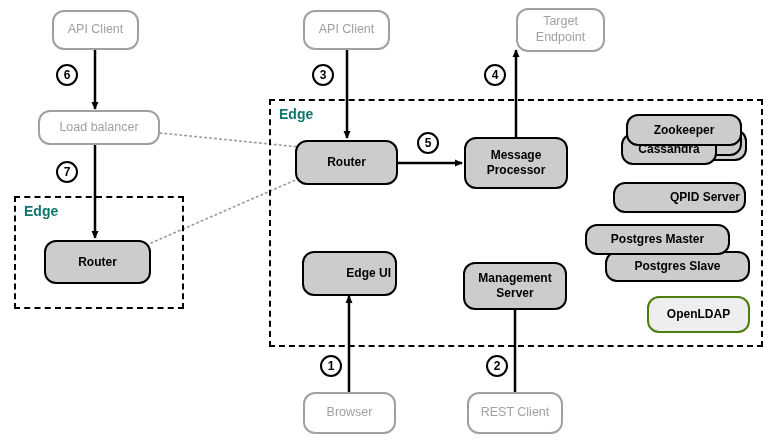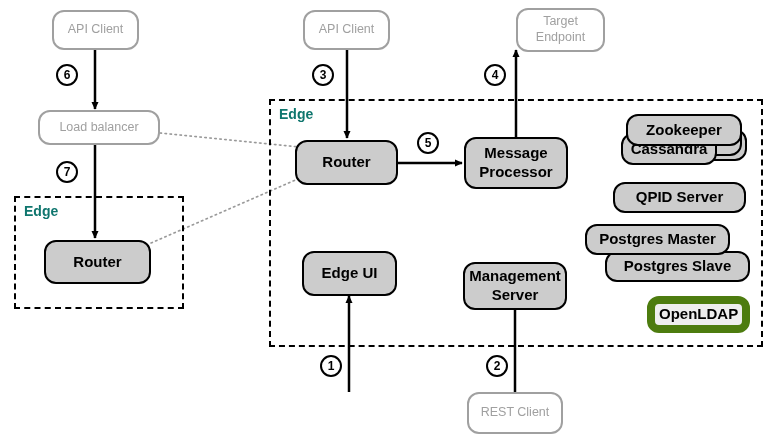--- a/index.html
+++ b/index.html
@@ -29,35 +29,35 @@
 
   
   .node {
     position: absolute;
     box-sizing: border-box;
     display: flex;
     align-items: center;
     justify-content: center;
     text-align: center;
     border-radius: 12px;
-    font-size: 15px;
+    font-size: 12px;
     font-weight: bold;
     line-height: 1.25;
     color: #000000;
     z-index: 5;
   }
   
   .node.internal {
     background: #cccccc;
     border: 2px solid #000000;
   }
   
   .node.internal-light {
     background: #eeeeee;
-    border: 8px solid #4d7c0f;
+    border: 2px solid #4d7c0f;
   }
   
   .node.external {
     background: #ffffff;
     border: 2px solid #a0a0a0;
     color: #a0a0a0;
     font-weight: normal;
     font-size: 12.5px;
   }
   .node .label {
@@ -164,61 +164,64 @@
     <span class="label">API Client</span>
   </div>
 
   <div class="node external" style="left:472px; top:8px; width:89px; height:44px;margin-left:44px;">
     <span class="label">
       <span>Target</span>
       <span class="l2">Endpoint</span>
     </span>
   </div>
 
+  <div class="node external" style="left:303px; top:392px; width:93px; height:42px;">
+    <span class="label">Browser</span>
+  </div>
 
   <div class="node external" style="left:467px; top:392px; width:96px; height:42px;">
     <span class="label">REST Client</span>
   </div>
 
   <div class="node internal" style="left:44px; top:240px; width:107px; height:44px;">
     <span class="label">Router</span>
   </div>
 
   <div class="node internal" style="left:295px; top:140px; width:103px; height:45px;">
     <span class="label">Router</span>
   </div>
 
   <div class="node internal" style="left:464px; top:137px; width:104px; height:52px;">
     <span class="label">
       <span>Message</span>
       <span class="l2">Processor</span>
     </span>
   </div>
 
-  <div class="node internal" style="left:302px; top:251px; width:95px; height:45px;">
+  <div class="node internal" style="left:302px; top:251px; width:95px; height:45px;text-align:right;">
     <span class="label">Edge UI</span>
   </div>
 
   <div class="node internal" style="left:463px; top:248px; width:104px; height:48px;margin-top:14px;">
     <span class="label">
       <span>Management</span>
       <span class="l2">Server</span>
     </span>
   </div>
 
   <div class="stack-layer" style="left:631px; top:129px; width:116px; height:32px;"></div>
   <div class="stack-layer" style="left:626px; top:124px; width:116px; height:32px;"></div>
   <div class="node internal" style="left:621px; top:133px; width:96px; height:32px; z-index:6;">
     <span class="label">Cassandra</span>
   </div>
   <div class="node internal" style="left:626px; top:114px; width:116px; height:32px; z-index:7;">
     <span class="label">Zookeeper</span>
   </div>
 
-  <div class="node internal" style="left:613px; top:182px; width:133px; height:31px;">
+  <div class="node internal" style="left:613px; top:182px; width:133px; height:31px;text-align:right;">
     <span class="label">QPID Server</span>
   </div>
 
   <div class="node internal" style="left:605px; top:251px; width:145px; height:31px; z-index:5;">
     <span class="label">Postgres Slave</span>
   </div>
   <div class="node internal" style="left:585px; top:224px; width:145px; height:31px; z-index:6;">
     <span class="label">Postgres Master</span>
   </div>
 

